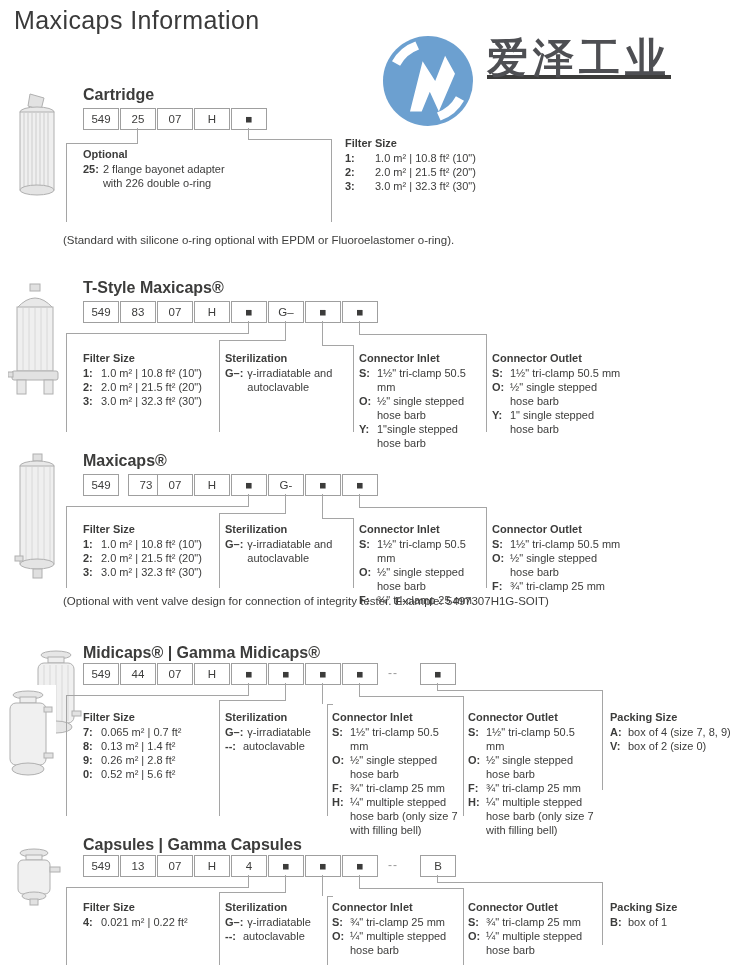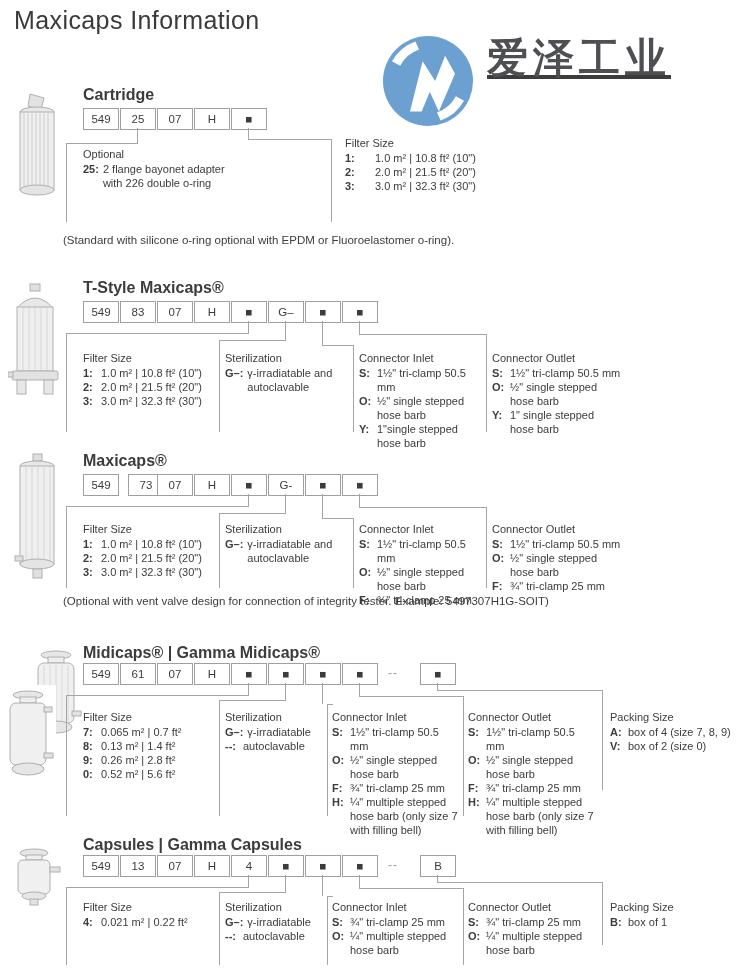--- a/index.html
+++ b/index.html
@@ -12,21 +12,21 @@
   .logo-txt{margin-left:14px;text-decoration:underline;}
   .logo-cn{font-size:41px;font-weight:700;color:#4e4f53;letter-spacing:5px;line-height:1.1;}
   .logo-en{font-size:23px;font-weight:400;color:#828387;letter-spacing:1.6px;margin-top:2px;}
   
   .stitle{position:absolute;font-size:16px;font-weight:700;color:#3c3c3b;}
   .cbox{position:absolute;width:34px;height:20px;border:1px solid #9f9f9f;background:#fff;
         display:flex;align-items:center;justify-content:center;font-size:11.5px;color:#3c3c3b;}
   .dash{position:absolute;font-size:12px;color:#9b9b9b;letter-spacing:1px;}
   .ln{position:absolute;background:#a5a5a5;}
   .col{position:absolute;font-size:11px;line-height:1.27;color:#3c3c3b;}
-  .hd{font-weight:400;margin-bottom:1px;}
+  .hd{font-weight:700;margin-bottom:1px;}
   .it{display:flex;align-items:flex-start;}
   .k{font-weight:700;margin-right:4px;min-width:14px;white-space:nowrap;}
   .wk .k{min-width:18px;margin-right:12px;}
   .v{white-space:pre-line;}
   .fnote{position:absolute;font-size:11.5px;color:#3c3c3b;}
   .prod{position:absolute;}
 </style>
 </head>
 <body>
 
@@ -287,21 +287,21 @@
         <ellipse cx="26" cy="50" rx="15" ry="4" fill="#e6e6e6" stroke="#b0b0b0"></ellipse>
         <rect x="18" y="52" width="16" height="6" fill="#eeeeee" stroke="#b0b0b0"></rect>
         <rect x="8" y="58" width="36" height="62" rx="6" fill="#f0f0f0" stroke="#b0b0b0"></rect>
         <ellipse cx="26" cy="124" rx="16" ry="6" fill="#e6e6e6" stroke="#b0b0b0"></ellipse>
         <rect x="42" y="108" width="9" height="5" fill="#e2e2e2" stroke="#b0b0b0"></rect>
         <rect x="42" y="62" width="8" height="5" fill="#e2e2e2" stroke="#b0b0b0"></rect>
       </g>
     </svg>
     <div class="stitle" style="left:83px;top:644px">Midicaps® | Gamma Midicaps®</div>
     <div class="cbox" style="left:83px;top:663px">549</div>
-    <div class="cbox" style="left:120px;top:663px">61</div>
+    <div class="cbox" style="left:120px;top:663px">44</div>
     <div class="cbox" style="left:157px;top:663px">07</div>
     <div class="cbox" style="left:194px;top:663px">H</div>
     <div class="cbox" style="left:231px;top:663px">■</div>
     <div class="cbox" style="left:268px;top:663px">■</div>
     <div class="cbox" style="left:305px;top:663px">■</div>
     <div class="cbox" style="left:342px;top:663px">■</div>
     <div class="dash" style="left:388px;top:666px">--</div>
     <div class="cbox" style="left:420px;top:663px">■</div>
     <i class="ln" style="left:248px;top:683px;width:1px;height:12px"></i>
     <i class="ln" style="left:66px;top:695px;width:183px;height:1px"></i>

